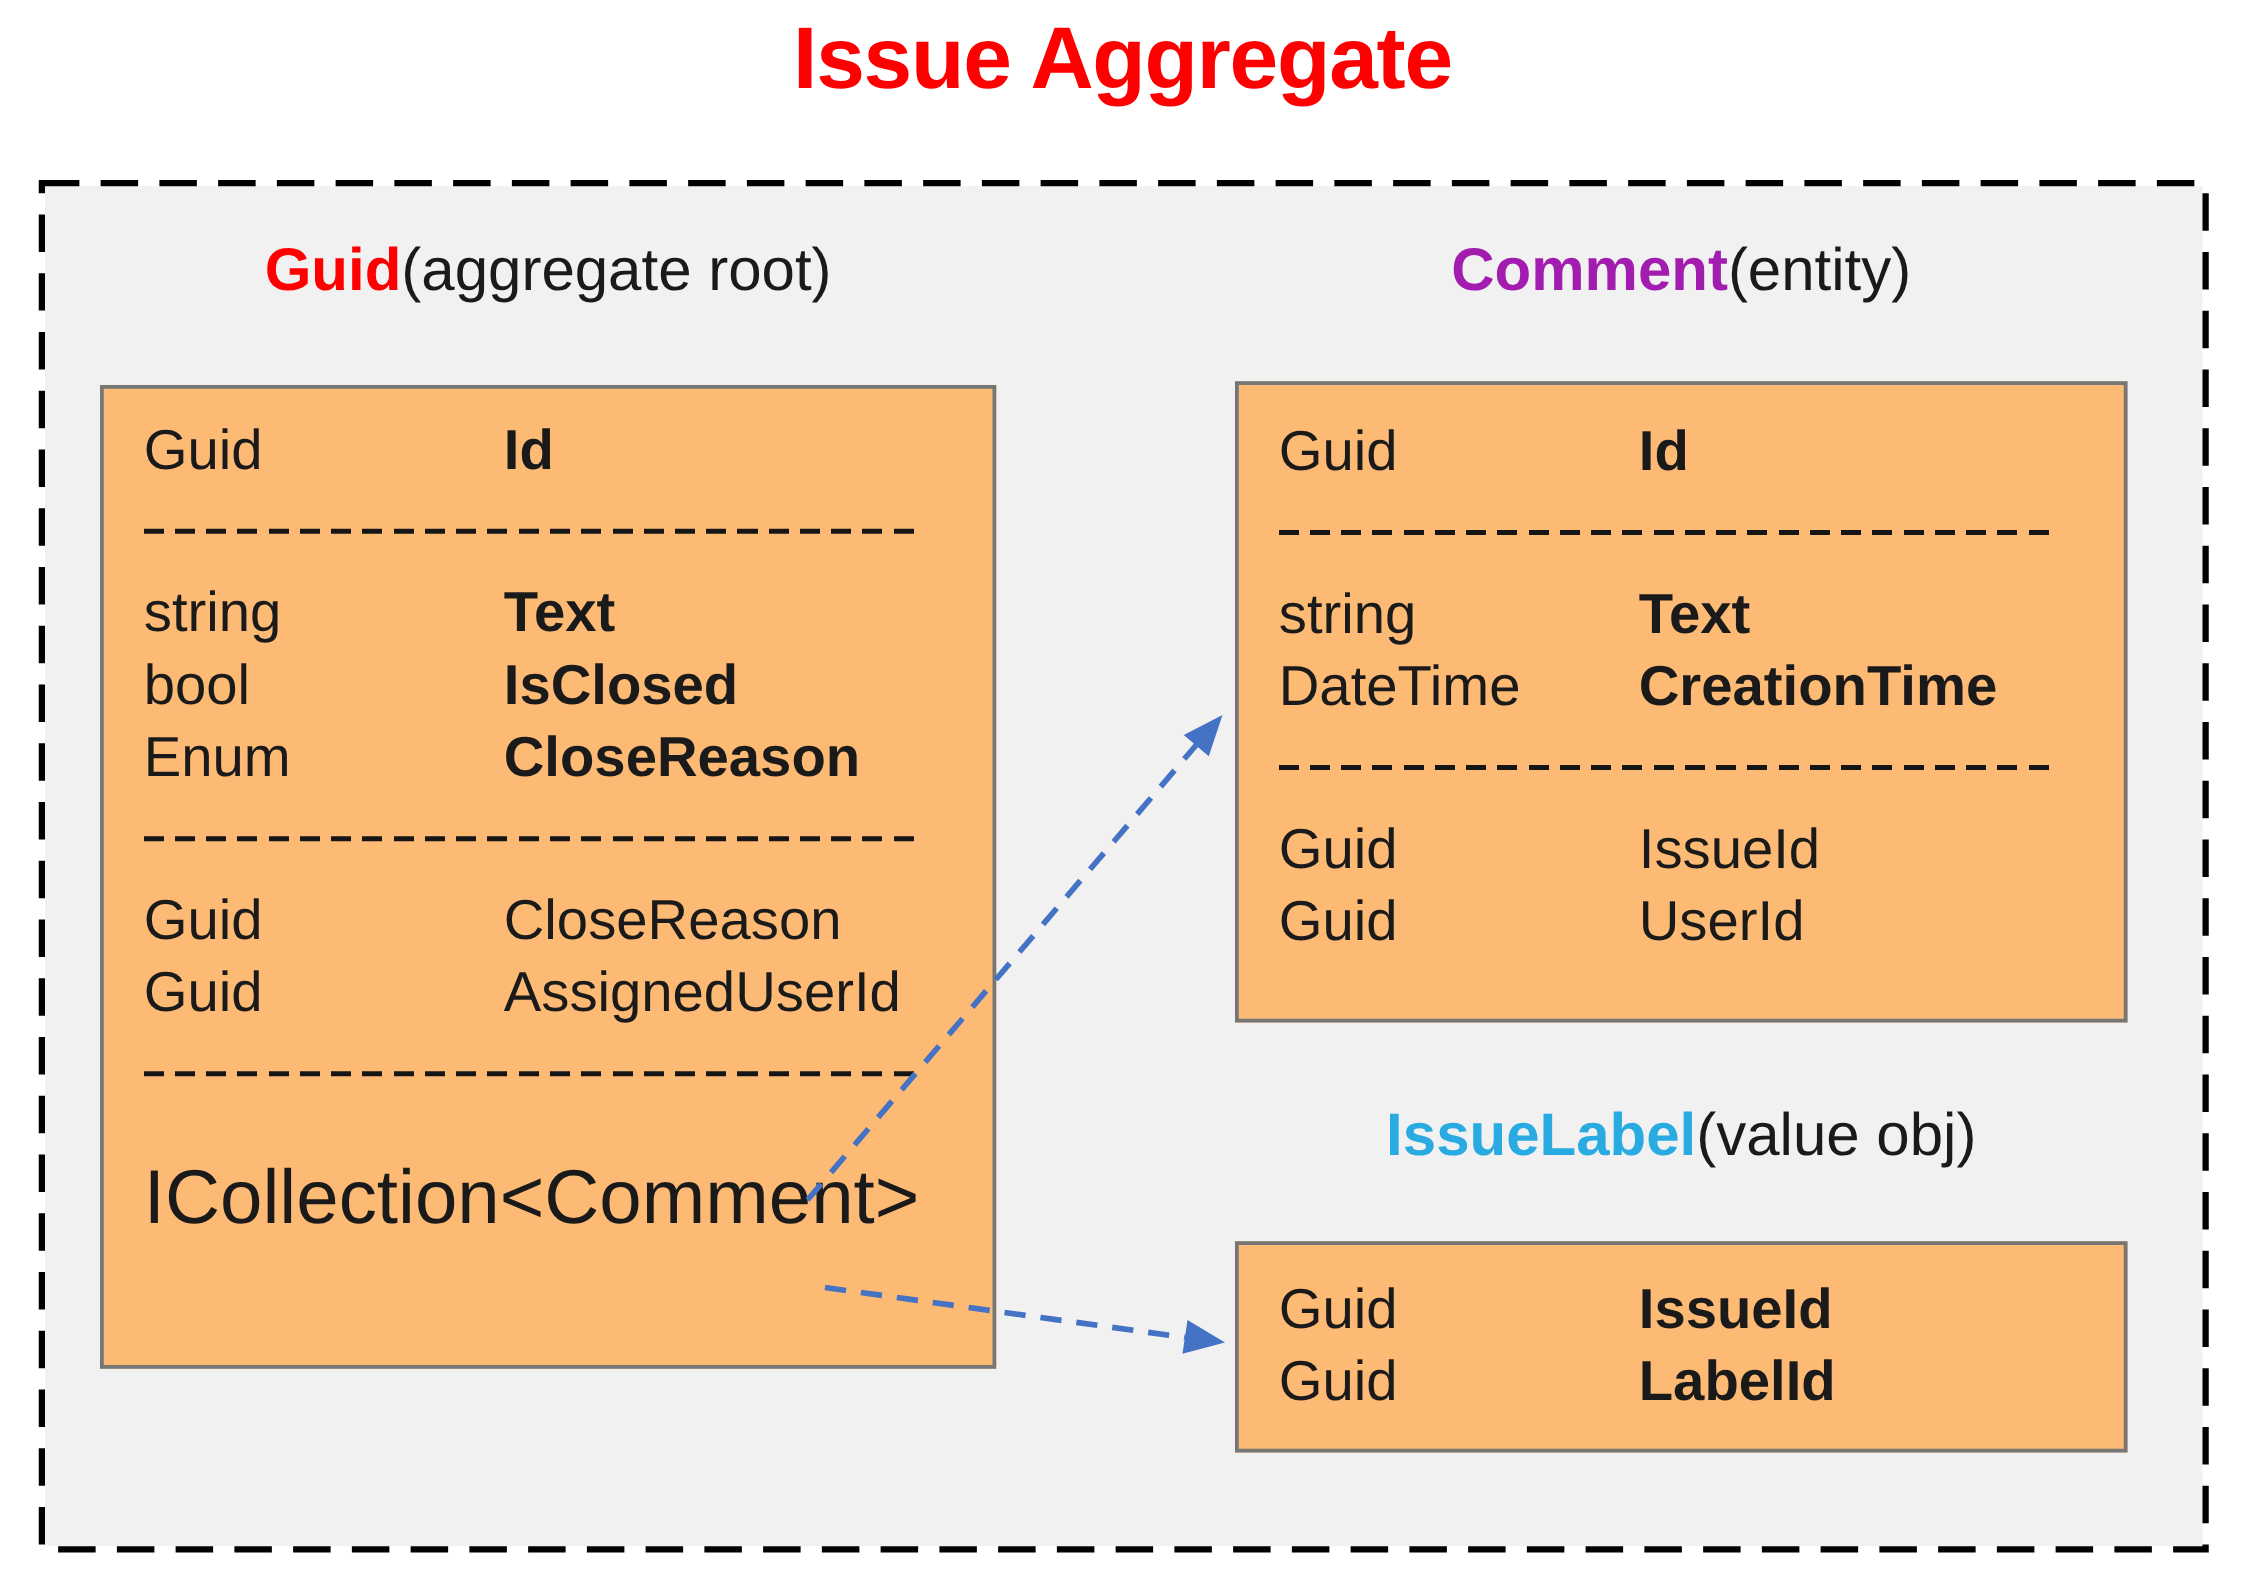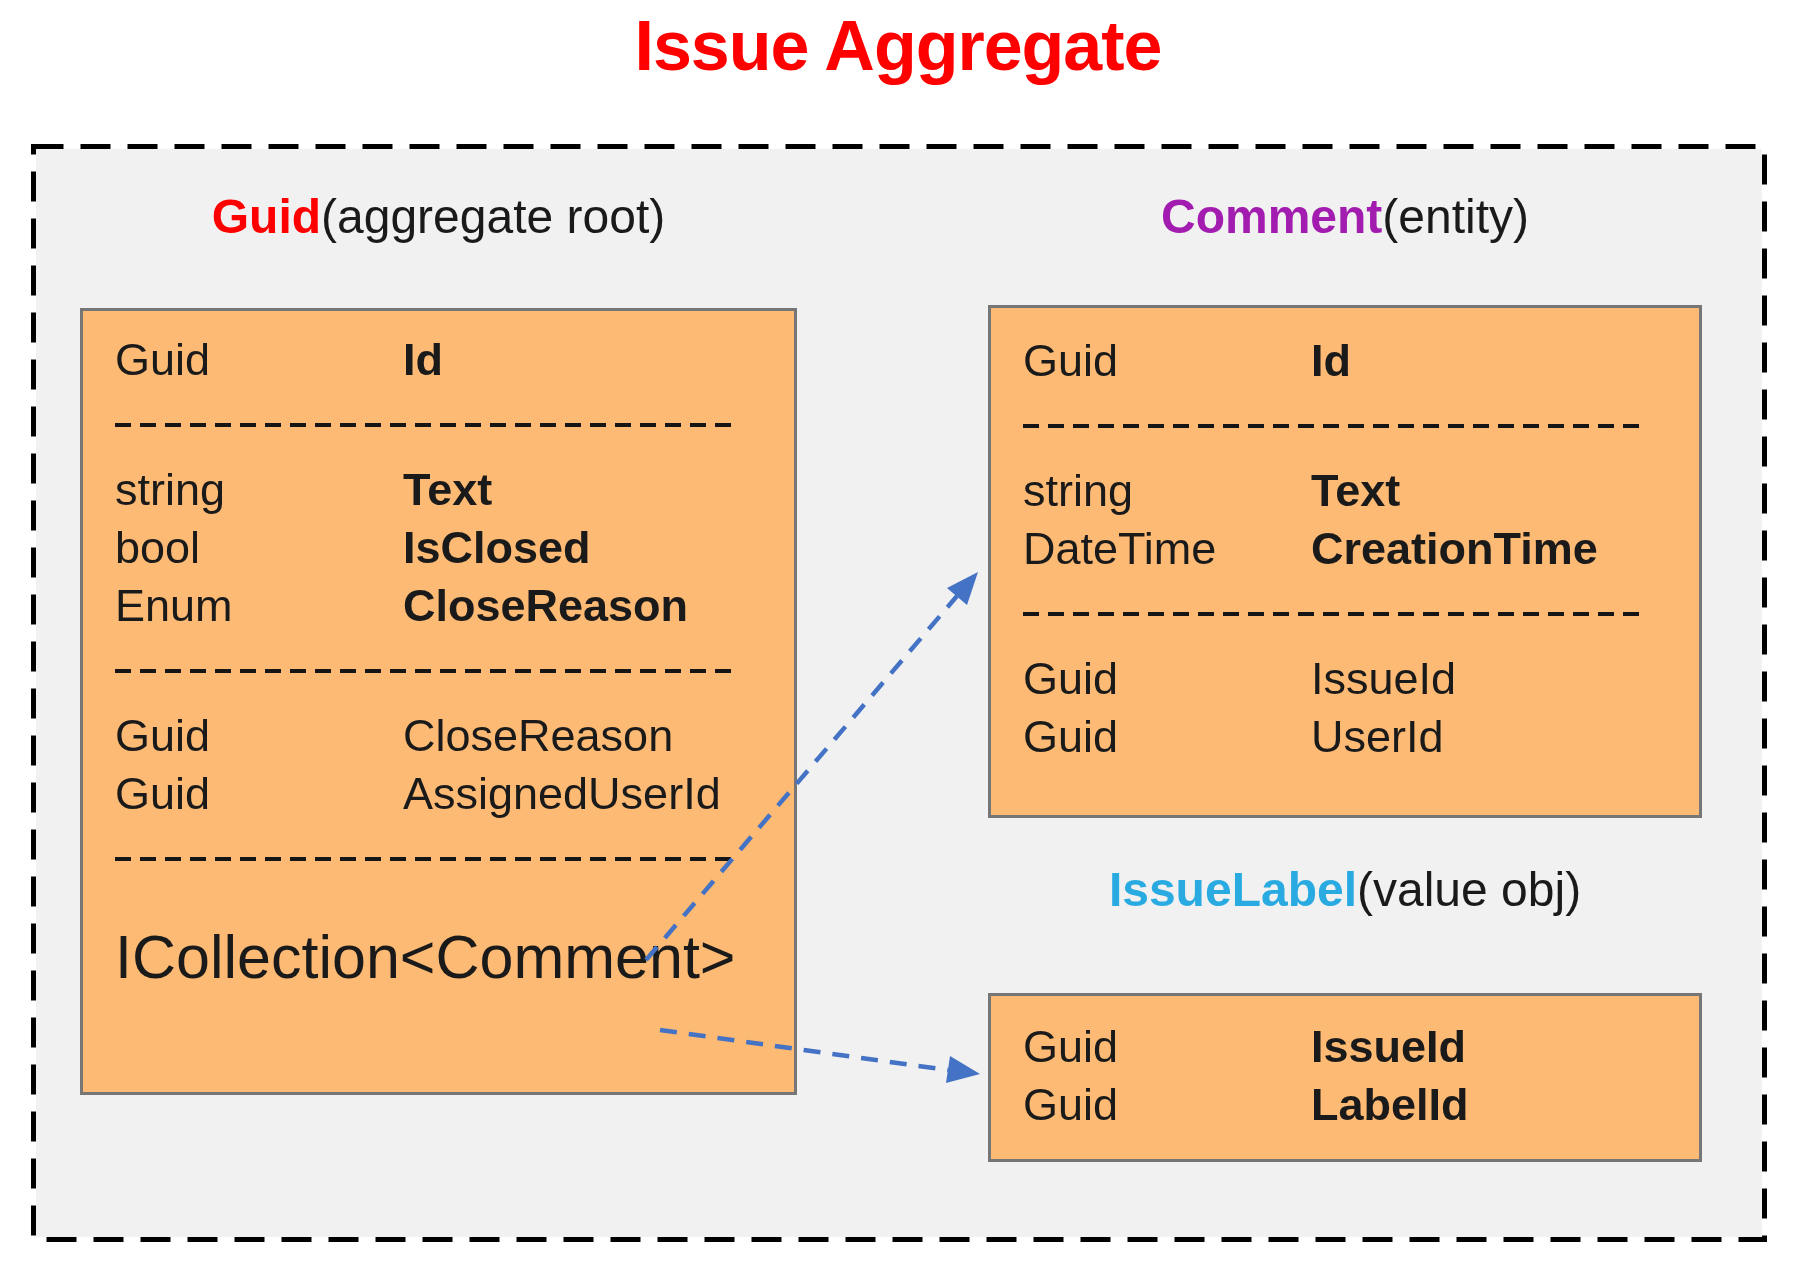--- a/index.html
+++ b/index.html
@@ -7,21 +7,21 @@
          font-family:"Liberation Sans",sans-serif;color:#1a1a1a;border-radius:11px;}
   .page-title{position:absolute;top:6px;left:0;width:100%;text-align:center;
               font-size:70px;font-weight:bold;color:#FF0000;z-index:2;letter-spacing:-1px;}
   .boundary-bg{position:absolute;left:36px;top:149px;width:1726px;height:1088px;background:#f1f1f1;z-index:0;}
   svg.overlay{position:absolute;left:0;top:0;width:1796px;height:1268px;z-index:3;pointer-events:none;}
   .entity-header{position:absolute;z-index:2;text-align:center;font-size:48px;line-height:58px;white-space:nowrap;}
   .entity-header .ename{font-weight:bold;}
   .entity-header .subtitle{color:#1a1a1a;}
   .issue-header{left:80px;width:717px;top:188px;}
   .comment-header{left:988px;width:714px;top:188px;}
-  .label-header{left:988px;width:714px;top:861px;}
+  .label-header{left:988px;width:714px;top:880px;}
   .accent-red{color:#FF0000;}
   .accent-green{color:#a21caf;}
   .accent-blue{color:#29ABE2;}
   .entity-box{position:absolute;background:#fdba74;border:3px solid #767676;z-index:2;box-sizing:border-box;
               display:flex;flex-direction:column;}
   .issue-box{left:80px;top:308px;width:717px;height:787px;padding:20px 24px 0 32px;}
   .comment-box{left:988px;top:305px;width:714px;height:513px;padding:24px 24px 0 32px;}
   .label-box{left:988px;top:993px;width:714px;height:169px;padding:22px 24px 0 32px;}
   .row{display:flex;flex:0 0 auto;}
   .row.field{height:58px;line-height:58px;font-size:45px;}

